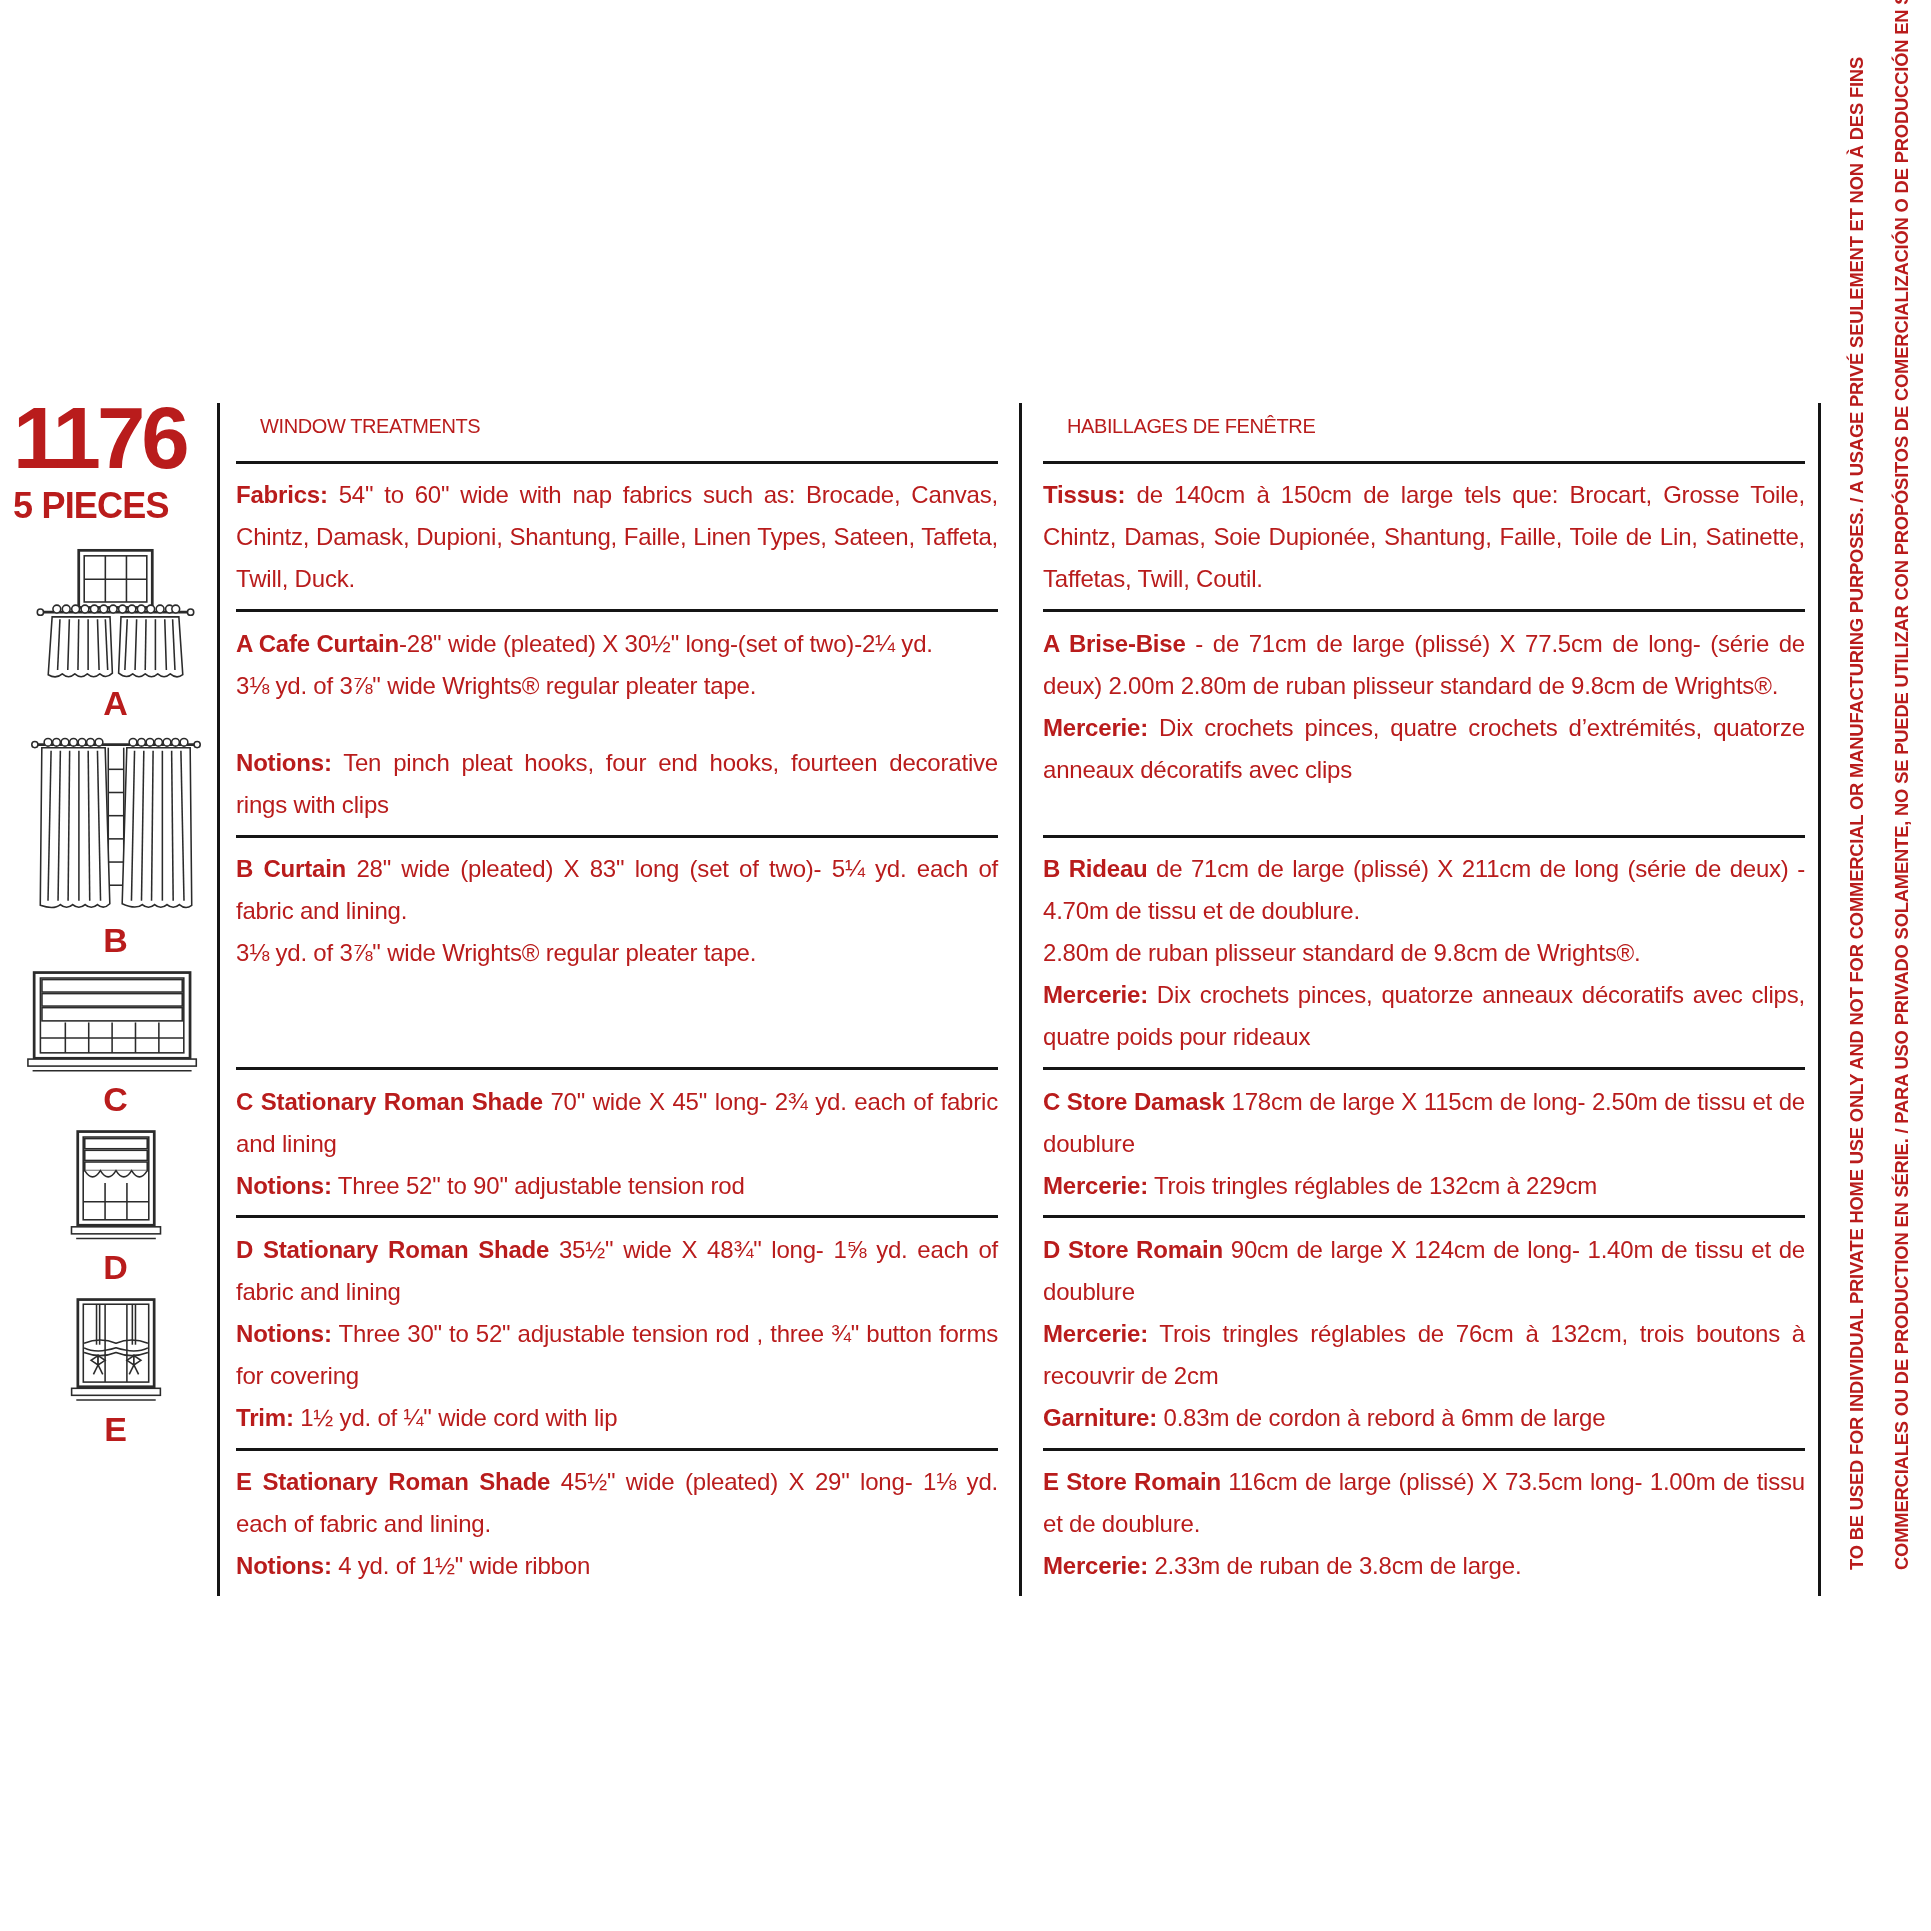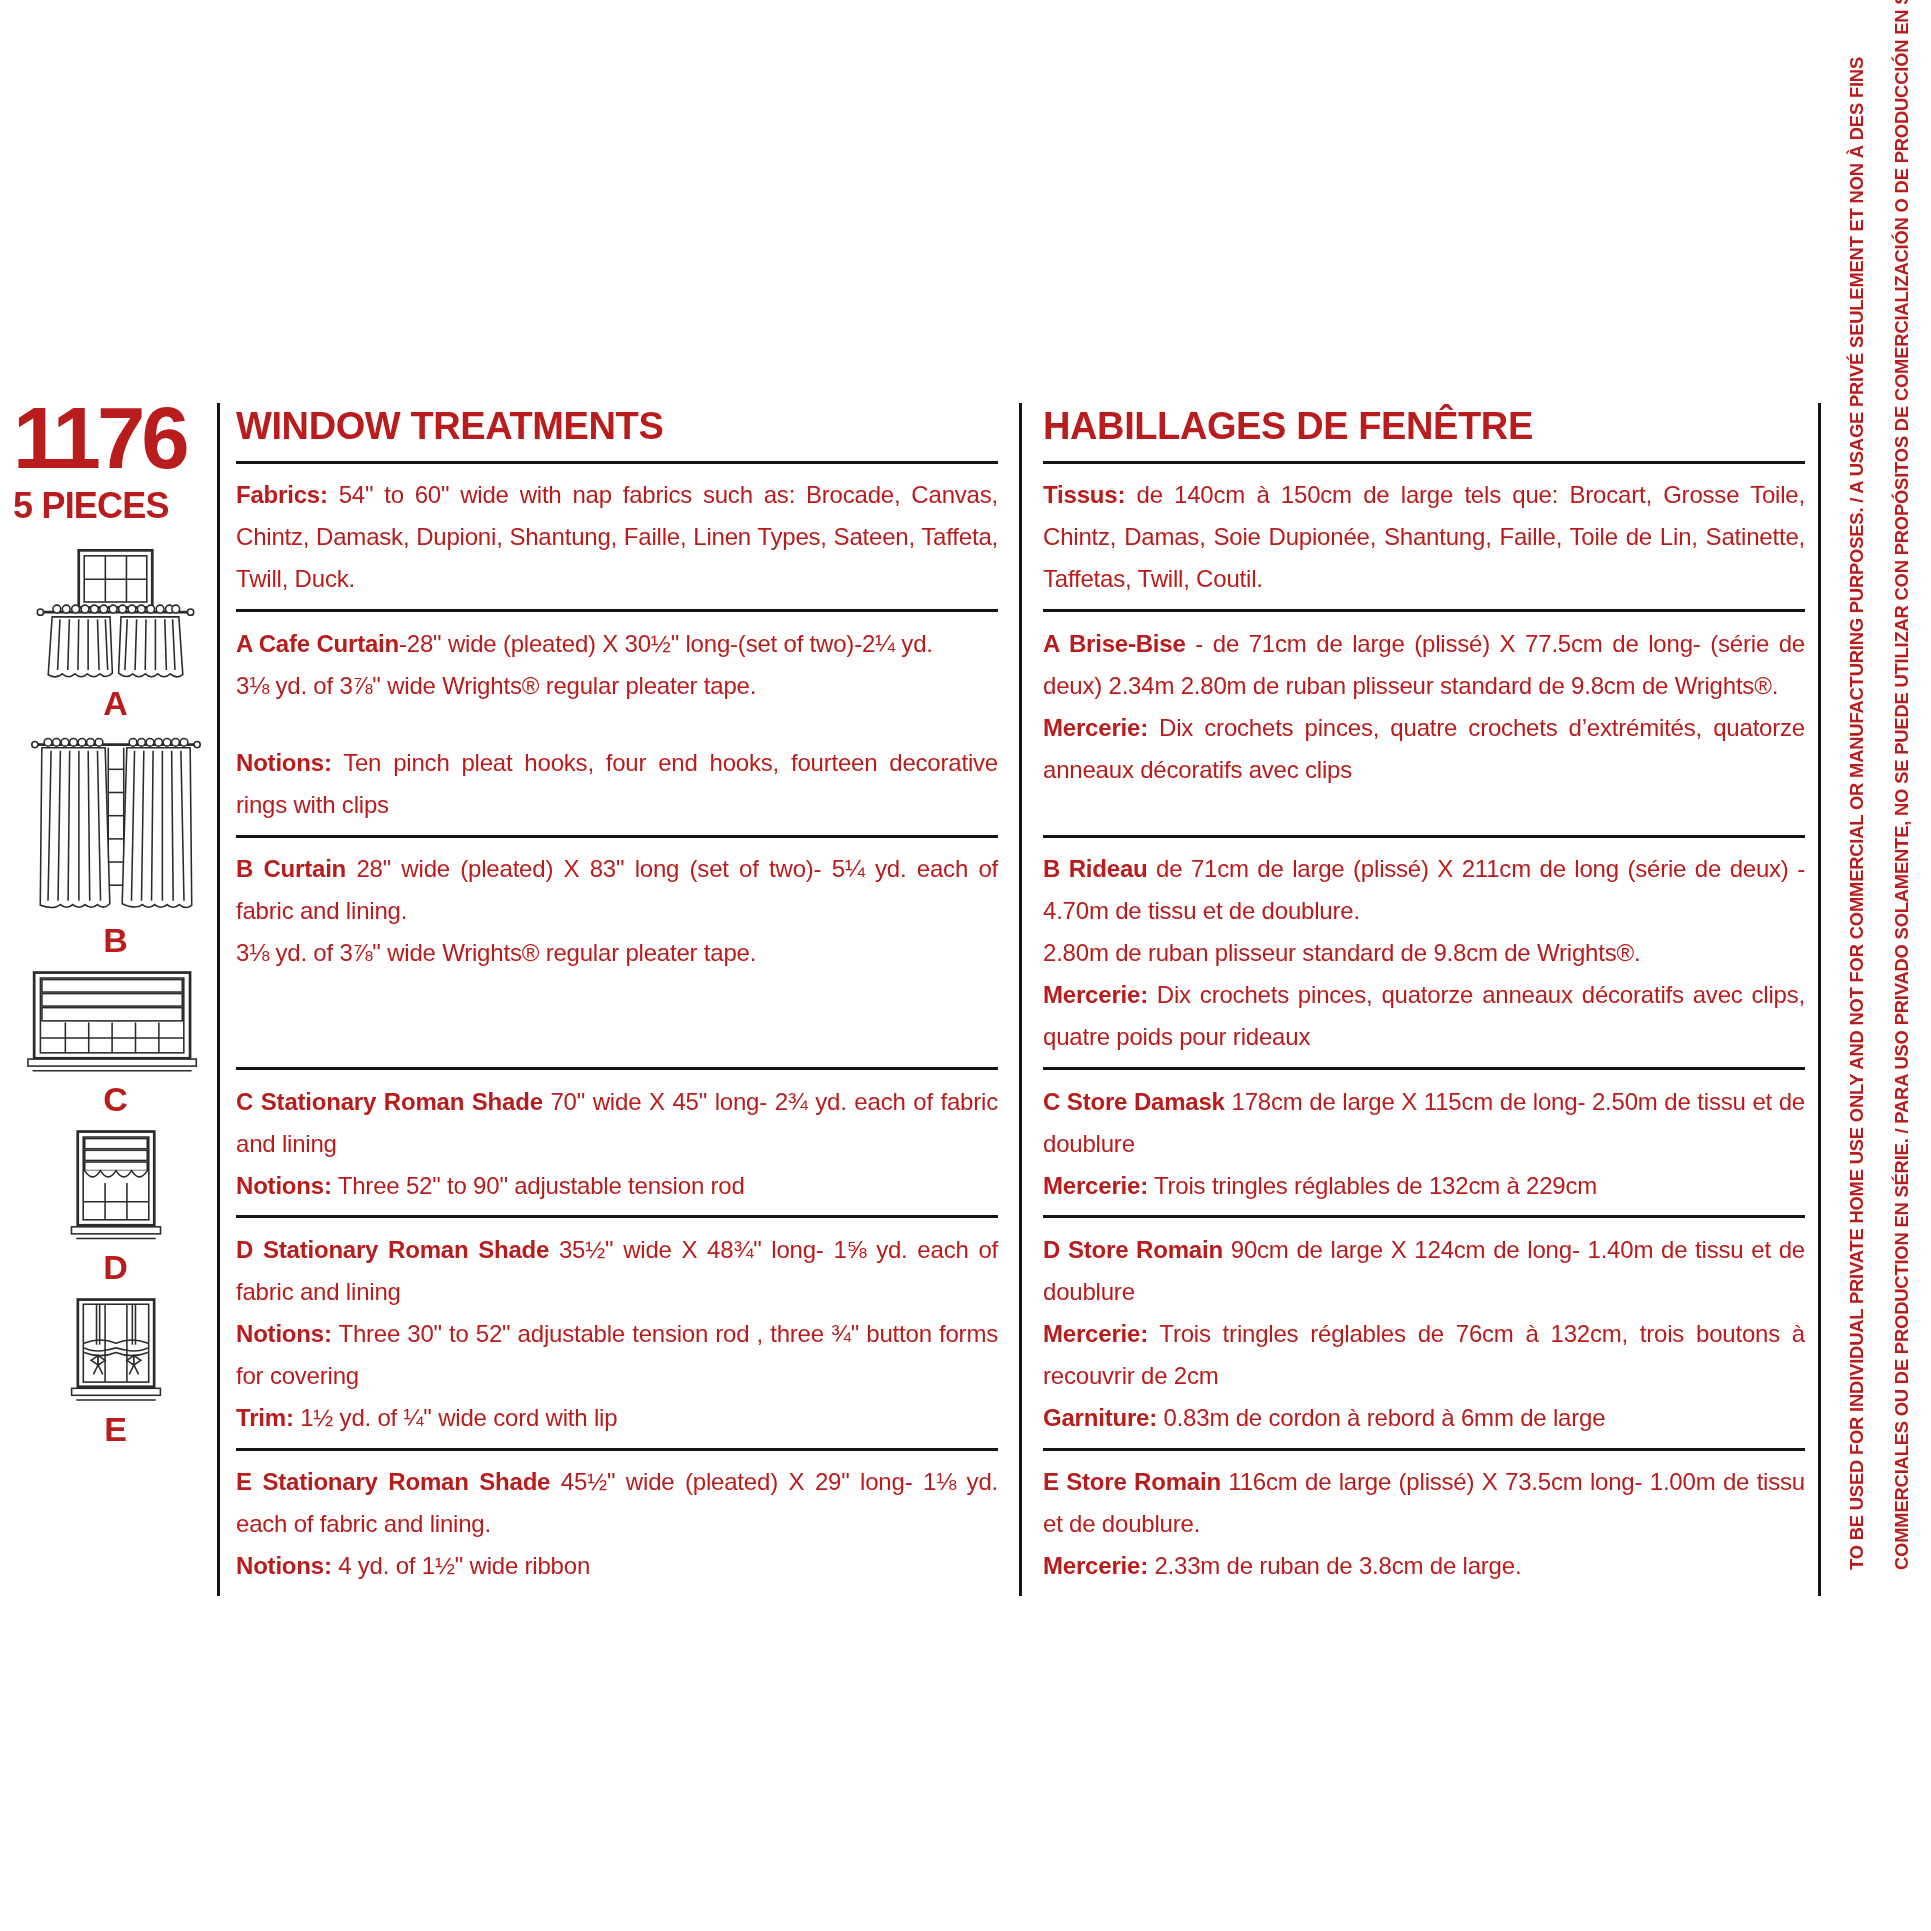--- a/index.html
+++ b/index.html
@@ -14,21 +14,21 @@
   .fig svg{display:block;}
   .figlabel{font-size:34px;font-weight:bold;margin-top:3.2px;}
   svg .ln{stroke:#2b2b2b;stroke-width:2;fill:none;}
   svg .lnb{stroke:#2b2b2b;stroke-width:3.5;fill:none;}
   svg .wh{fill:#ffffff;stroke:#2b2b2b;stroke-width:2;}
   
   .vdiv{position:absolute;top:403px;width:3.2px;height:1193px;background:#151515;}
   
   .content{position:absolute;left:236px;top:403px;display:grid;
            grid-template-columns:762px 762px;column-gap:45px;grid-auto-flow:row;}
-  .col-head{font-size:38px;font-weight:bold;letter-spacing:-0.4px;line-height:37px;padding:4.8px 0 16px 0;}
+  .col-head{font-size:20px;font-weight:normal;letter-spacing:-0.4px;line-height:37px;padding:4.8px 0 16px 0;margin-left:24px;}
   .rule{height:3.2px;background:#151515;width:100%;}
   .sec{padding:10.4px 0 8.8px 0;box-sizing:border-box;}
   .h172{min-height:138px;} .h248{min-height:199px;} .h260{min-height:209px;}
   .h266{min-height:213px;} .h154{min-height:124px;}
   .p{margin:0;font-size:24px;line-height:42px;letter-spacing:-0.2px;text-align:justify;}
   .p b{font-weight:bold;margin-top:24px;}
   .gap{margin-top:35px;}
   
   .vtext-wrap{position:absolute;left:1834px;top:367px;width:93px;height:1203px;}
   .vtext{position:absolute;left:0;top:0;width:1203px;transform-origin:0 0;
@@ -245,21 +245,21 @@
 
     <div class="rule"></div>
     <div class="rule"></div>
 
     <div class="sec h248">
       <p class="p"><b>A Cafe Curtain</b><span>-28" wide (pleated) X 30½" long-(set of two)-2¼ yd.</span></p>
       <p class="p"><span>3⅛ yd. of 3⅞" wide Wrights® regular pleater tape.</span></p>
       <p class="p gap"><b>Notions:</b><span> Ten pinch pleat hooks, four end hooks, fourteen decorative rings with clips</span></p>
     </div>
     <div class="sec h248">
-      <p class="p"><b>A Brise-Bise</b><span> - de 71cm de large (plissé) X 77.5cm de long- (série de deux) 2.34m 2.80m de ruban plisseur standard de 9.8cm de Wrights®.</span></p>
+      <p class="p"><b>A Brise-Bise</b><span> - de 71cm de large (plissé) X 77.5cm de long- (série de deux) 2.00m 2.80m de ruban plisseur standard de 9.8cm de Wrights®.</span></p>
       <p class="p"><b>Mercerie:</b><span> Dix crochets pinces, quatre crochets d’extrémités, quatorze anneaux décoratifs avec clips</span></p>
     </div>
 
     <div class="rule"></div>
     <div class="rule"></div>
 
     <div class="sec h260">
       <p class="p"><b>B Curtain</b><span> 28" wide (pleated) X 83" long (set of two)- 5¼ yd. each of fabric and lining.</span></p>
       <p class="p"><span>3⅛ yd. of 3⅞" wide Wrights® regular pleater tape.</span></p>
     </div>

